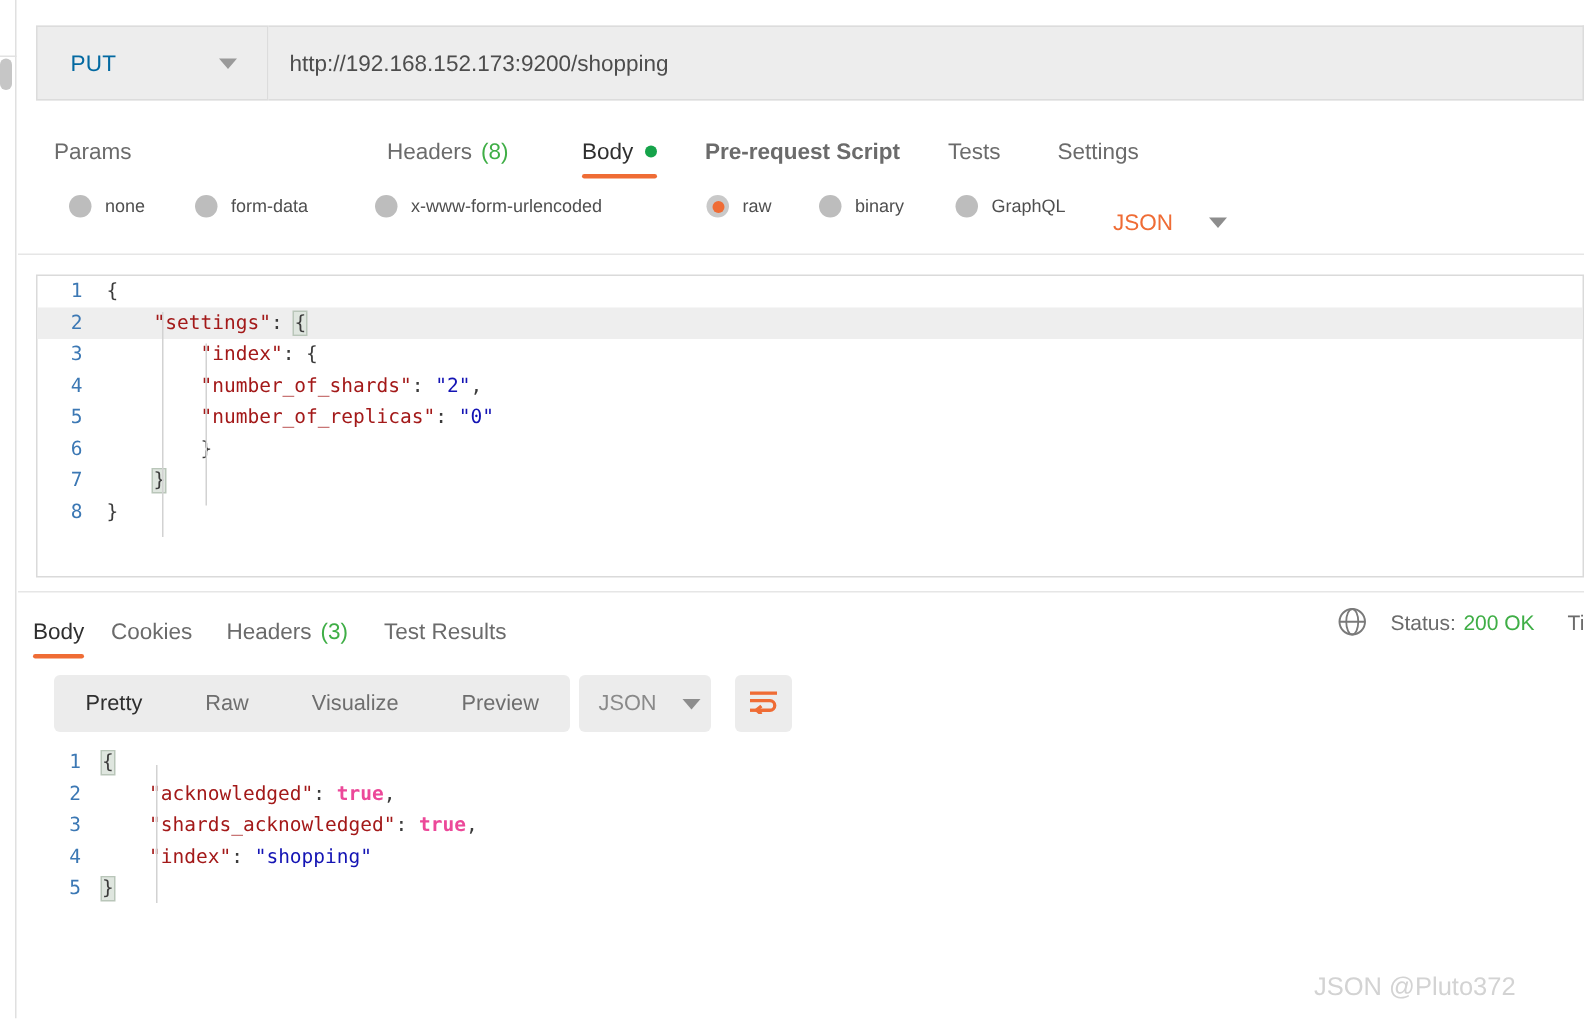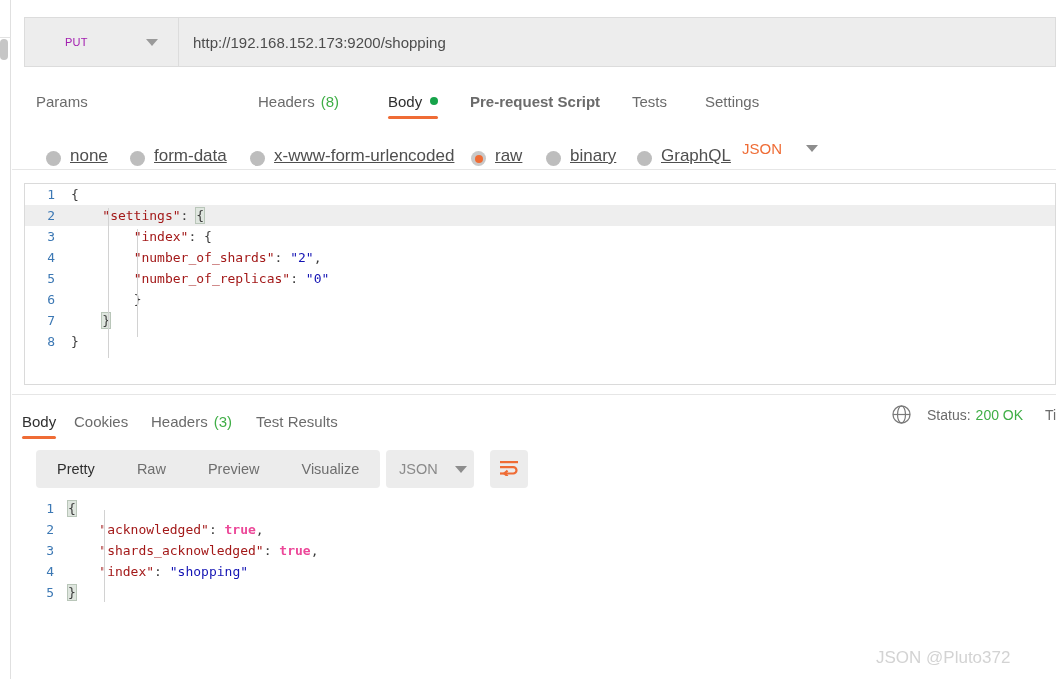--- a/index.html
+++ b/index.html
@@ -31,21 +31,21 @@
   
   #url-row{
     position:absolute;left:0;top:0;width:1044px;height:70px;
   }
   #method-select{
     position:absolute;left:12px;top:17px;width:155px;height:50px;
     background:#ededed;border:1px solid #dcdcdc;box-sizing:border-box;
     display:flex;align-items:center;cursor:pointer;
   }
   #method-label{
-    margin-left:40px;font-size:11px;color:#a21caf;letter-spacing:.2px;
+    margin-left:22px;font-size:15px;color:#0369a1;letter-spacing:.2px;
   }
   #method-caret{
     position:absolute;right:20px;top:50%;margin-top:-3px;
     width:0;height:0;border-left:6px solid transparent;border-right:6px solid transparent;
     border-top:7px solid #9a9a9a;
   }
   #url-field{
     position:absolute;left:167px;top:17px;width:877px;height:50px;
     background:#ededed;border:1px solid #dcdcdc;border-left:none;box-sizing:border-box;
     display:flex;align-items:center;cursor:text;
@@ -66,22 +66,22 @@
   .count-badge{color:#3fae46;margin-left:6px;}
   .dot-green{
     display:inline-block;width:8px;height:8px;border-radius:50%;
     background:#16a34a;margin-left:8px;
   }
   
   #body-modes{
     position:absolute;left:0;top:130px;width:1044px;height:36px;
   }
   .radio-item{
-    position:absolute;top:0;height:36px;display:flex;align-items:flex-end;
-    font-size:17px;color:#4f4f4f;cursor:pointer;white-space:nowrap;text-decoration:underline;
+    position:absolute;top:0;height:36px;display:flex;align-items:flex-start;
+    font-size:12px;color:#4f4f4f;cursor:pointer;white-space:nowrap;
   }
   .radio-dot{
     width:15px;height:15px;border-radius:50%;background:#bdbdbd;margin-right:9px;
     flex:0 0 auto;display:flex;align-items:center;justify-content:center;
   }
   .radio-dot.selected{background:#c9c9c9;}
   .radio-dot.selected::after{
     content:"";width:8px;height:8px;border-radius:50%;background:#ef6c35;
   }
   #json-type{
@@ -292,22 +292,22 @@
   <div id="status-wrap">
     <span>Status:</span>
     <span id="status-value">200 OK</span>
     <span id="time-label">Ti</span>
   </div>
 
   <div id="res-toolbar">
     <div id="view-pill">
         <div class="view-btn active">Pretty</div>
         <div class="view-btn">Raw</div>
+        <div class="view-btn">Visualize</div>
         <div class="view-btn">Preview</div>
-        <div class="view-btn">Visualize</div>
       </div>
     <div id="format-pill">
       <span id="format-label">JSON</span>
       <span id="format-caret"></span>
     </div>
     <div id="wrap-btn">
       <span>
         <svg width="20" height="16" viewBox="0 0 20 16">
           <rect x="1" y="1" width="18" height="2.2" fill="#ef6c35"></rect>
           <path d="M1 7.1 H14.3 a3.2 3.2 0 0 1 0 6.4 H6.4" fill="none" stroke="#ef6c35" stroke-width="2.2"></path>

